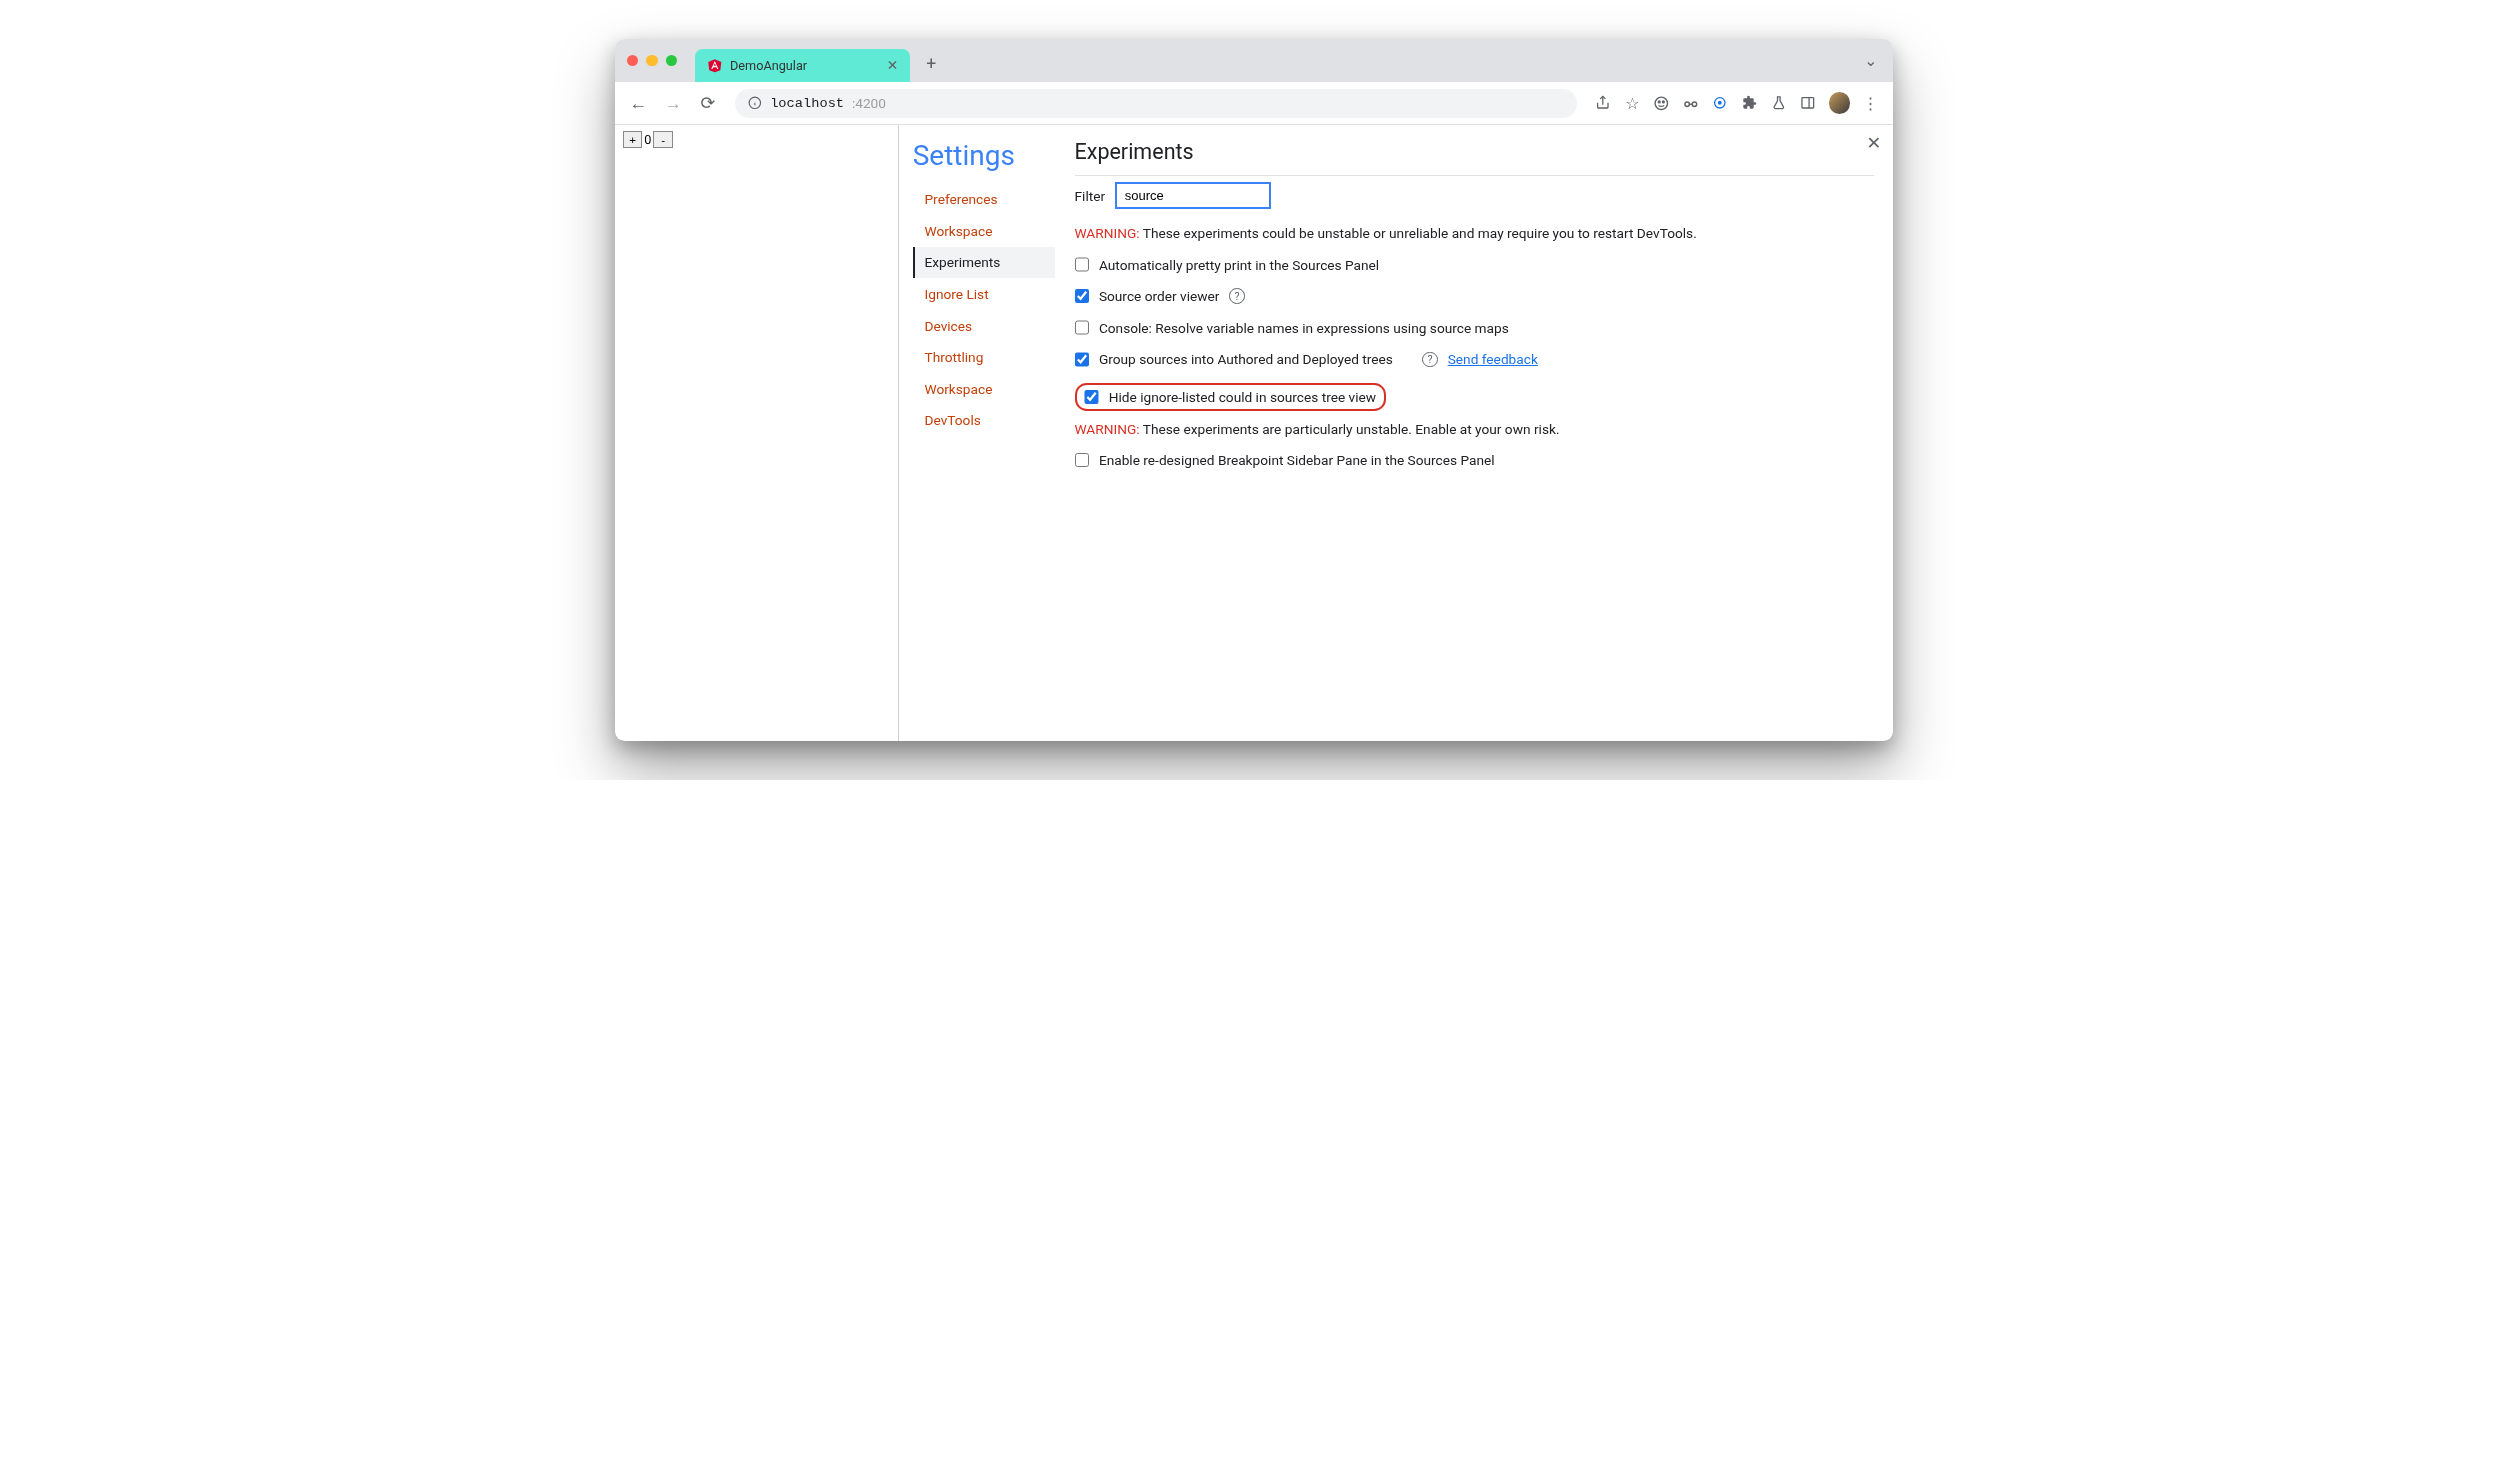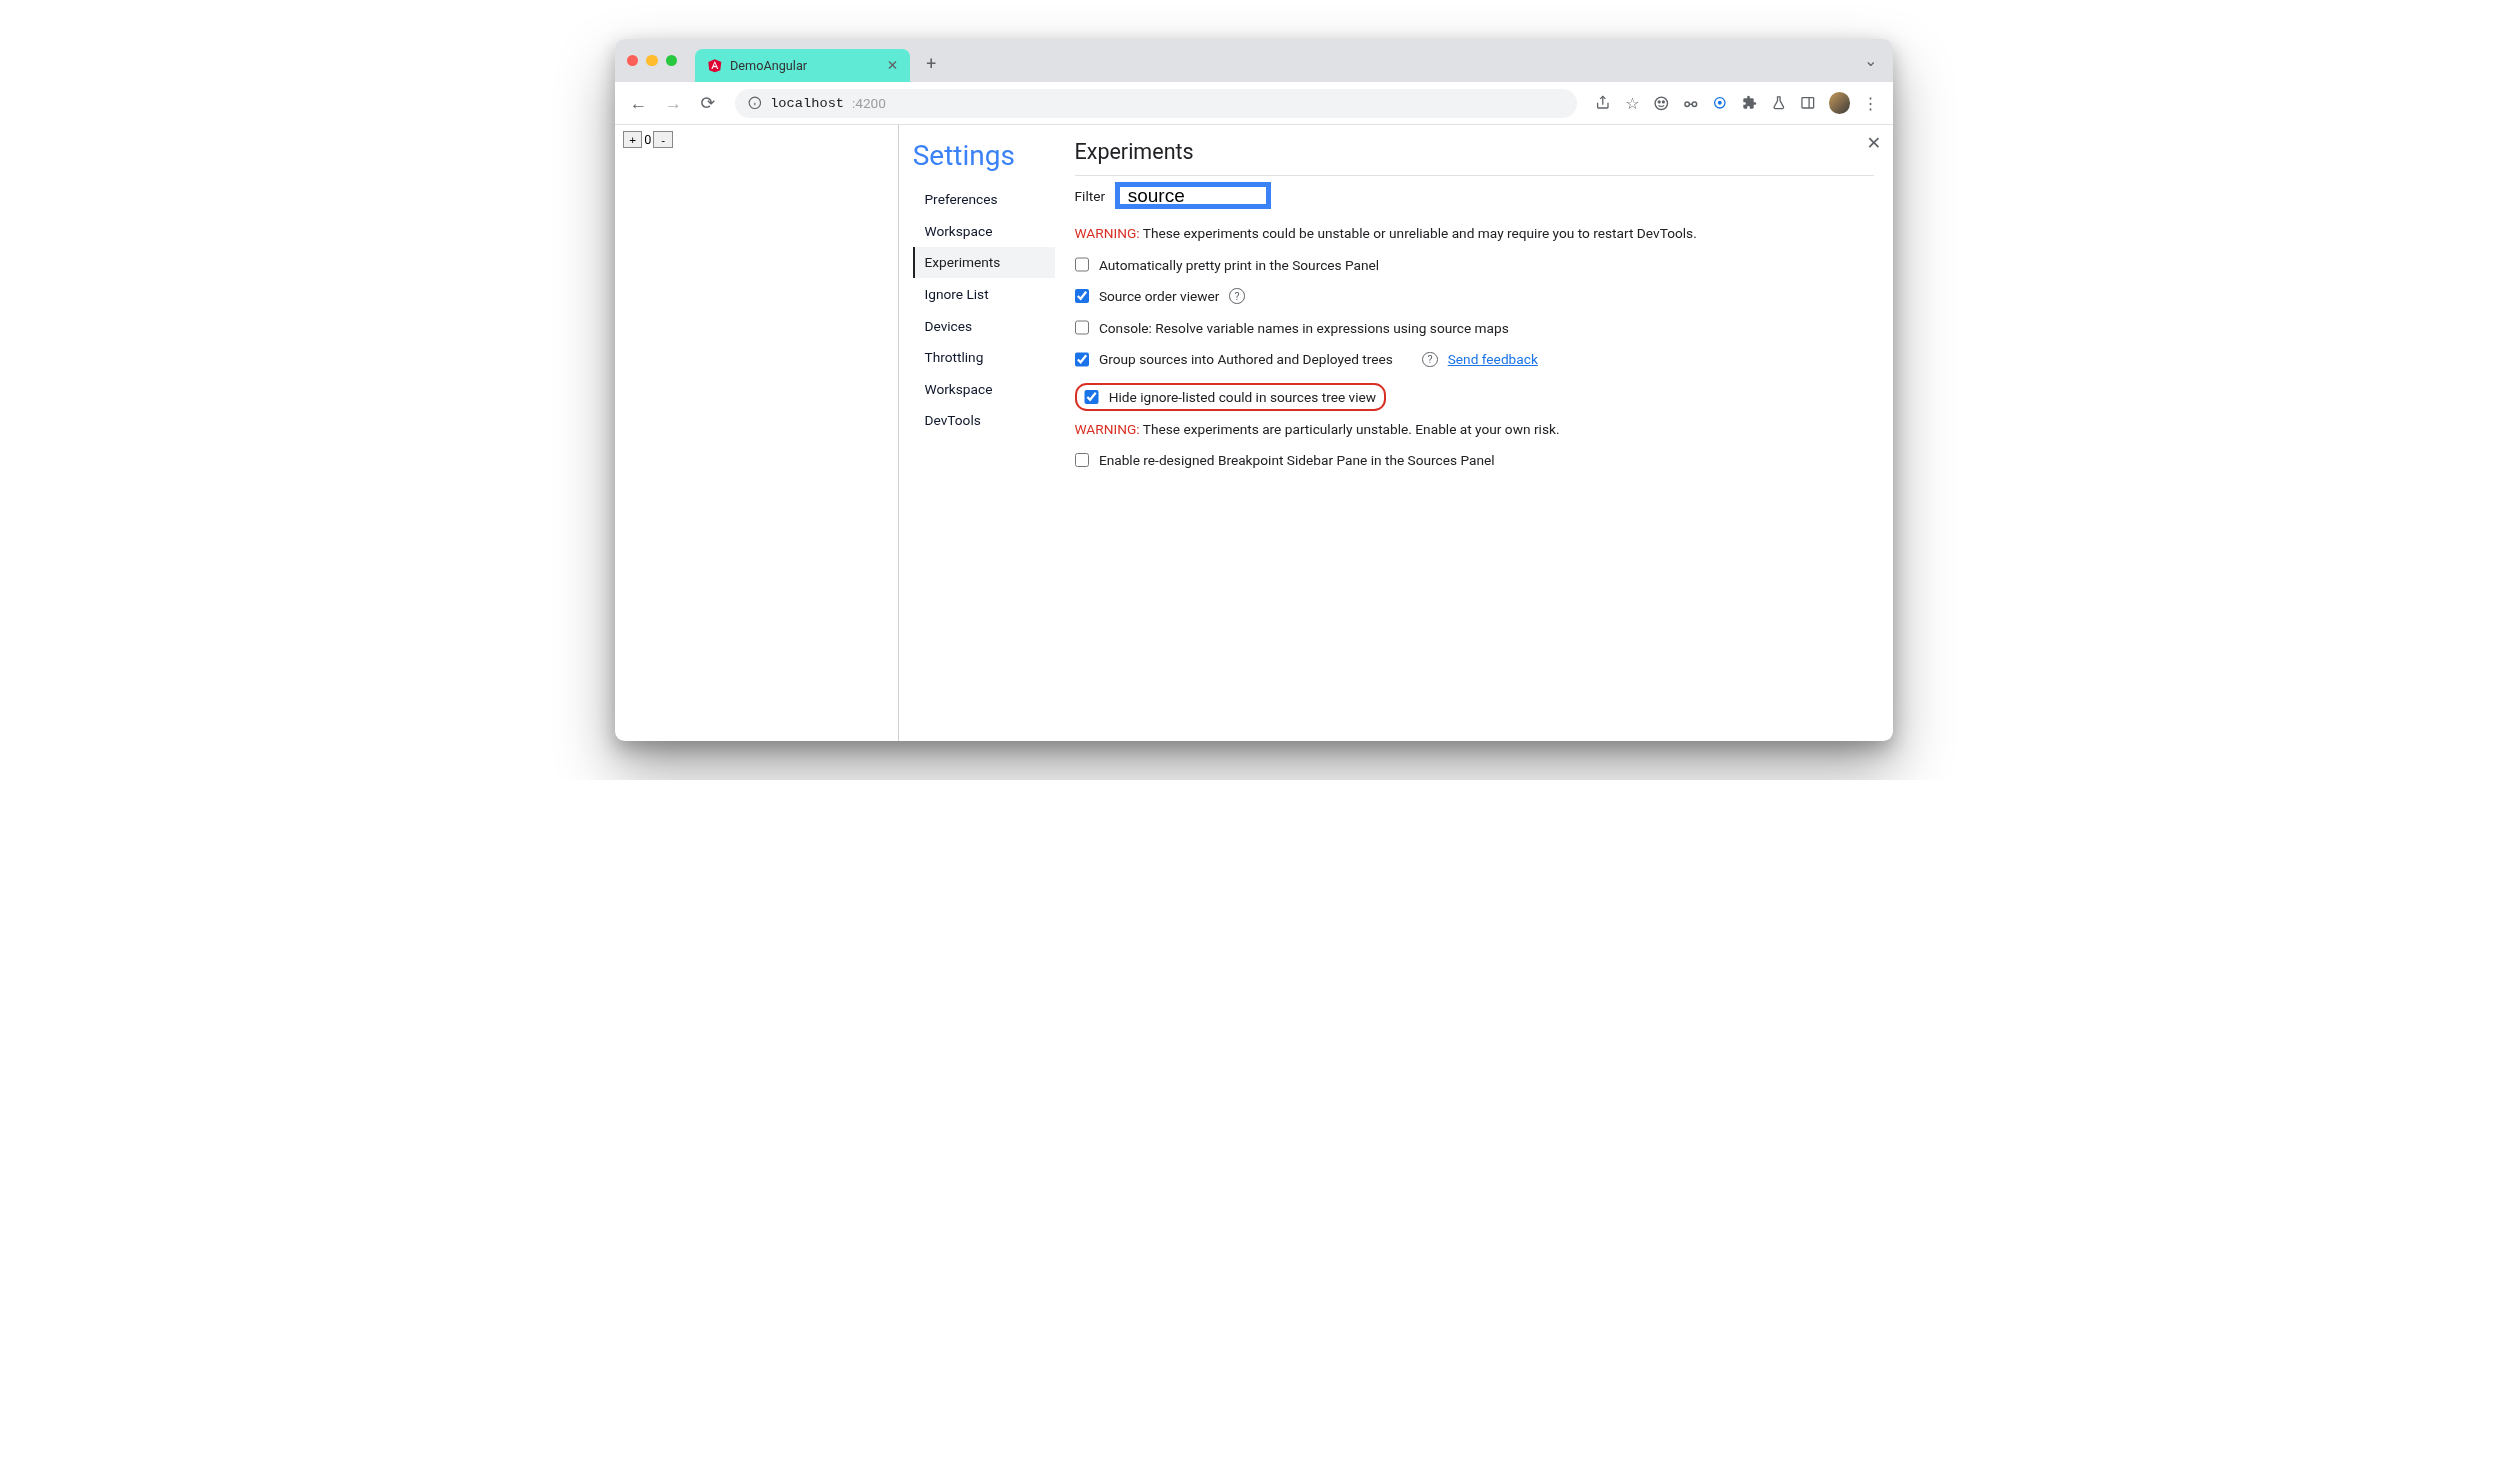--- a/index.html
+++ b/index.html
@@ -146,21 +146,21 @@
   padding: 13.7px 0 0 13.7px;
 }
 .settings-sidebar h1 {
   font-size: 28px;
   font-weight: 400;
   color:#3b82f6;
   margin-bottom: 11.7px;
 }
 .settings-sidebar .nav-item {
   font-size:13.7px;
-  color:#0f172a;
+  color:#c2410c;
   padding: 7.8px 9.8px;
   cursor:pointer;
   border-left: 2.9px solid transparent;
   white-space:nowrap;
 }
 .settings-sidebar .nav-item.active {
   background:#f1f3f4;
   color:#202124;
   border-left-color:#202124;
 }
@@ -176,24 +176,24 @@
   margin-bottom: 11.7px;
 }
 .filter-row {
   display:flex; align-items:center; gap:9.8px;
   padding: 5.9px 0;
   border-top: 1px solid #e1e1e1;
   margin-top: 5.9px;
 }
 .filter-row label { font-size:13.7px; color:#202124; }
 .filter-row input {
-  border:5px solid #3b82f6;
+  border:2px solid #3b82f6;
   height:27px;
   padding: 0 7.8px;
-  font-size:19px;
+  font-size:13px;
   width:156px;
 }
 .warning { font-size:13.7px; margin:9.8px 0 7.8px 0; color:#202124;}
 .warning .warn { color:#d93025; }
 
 .exp-item {
   display:flex; align-items:center; gap:9.8px;
   padding: 7.8px 0;
   font-size:13.7px;
   color:#202124;

